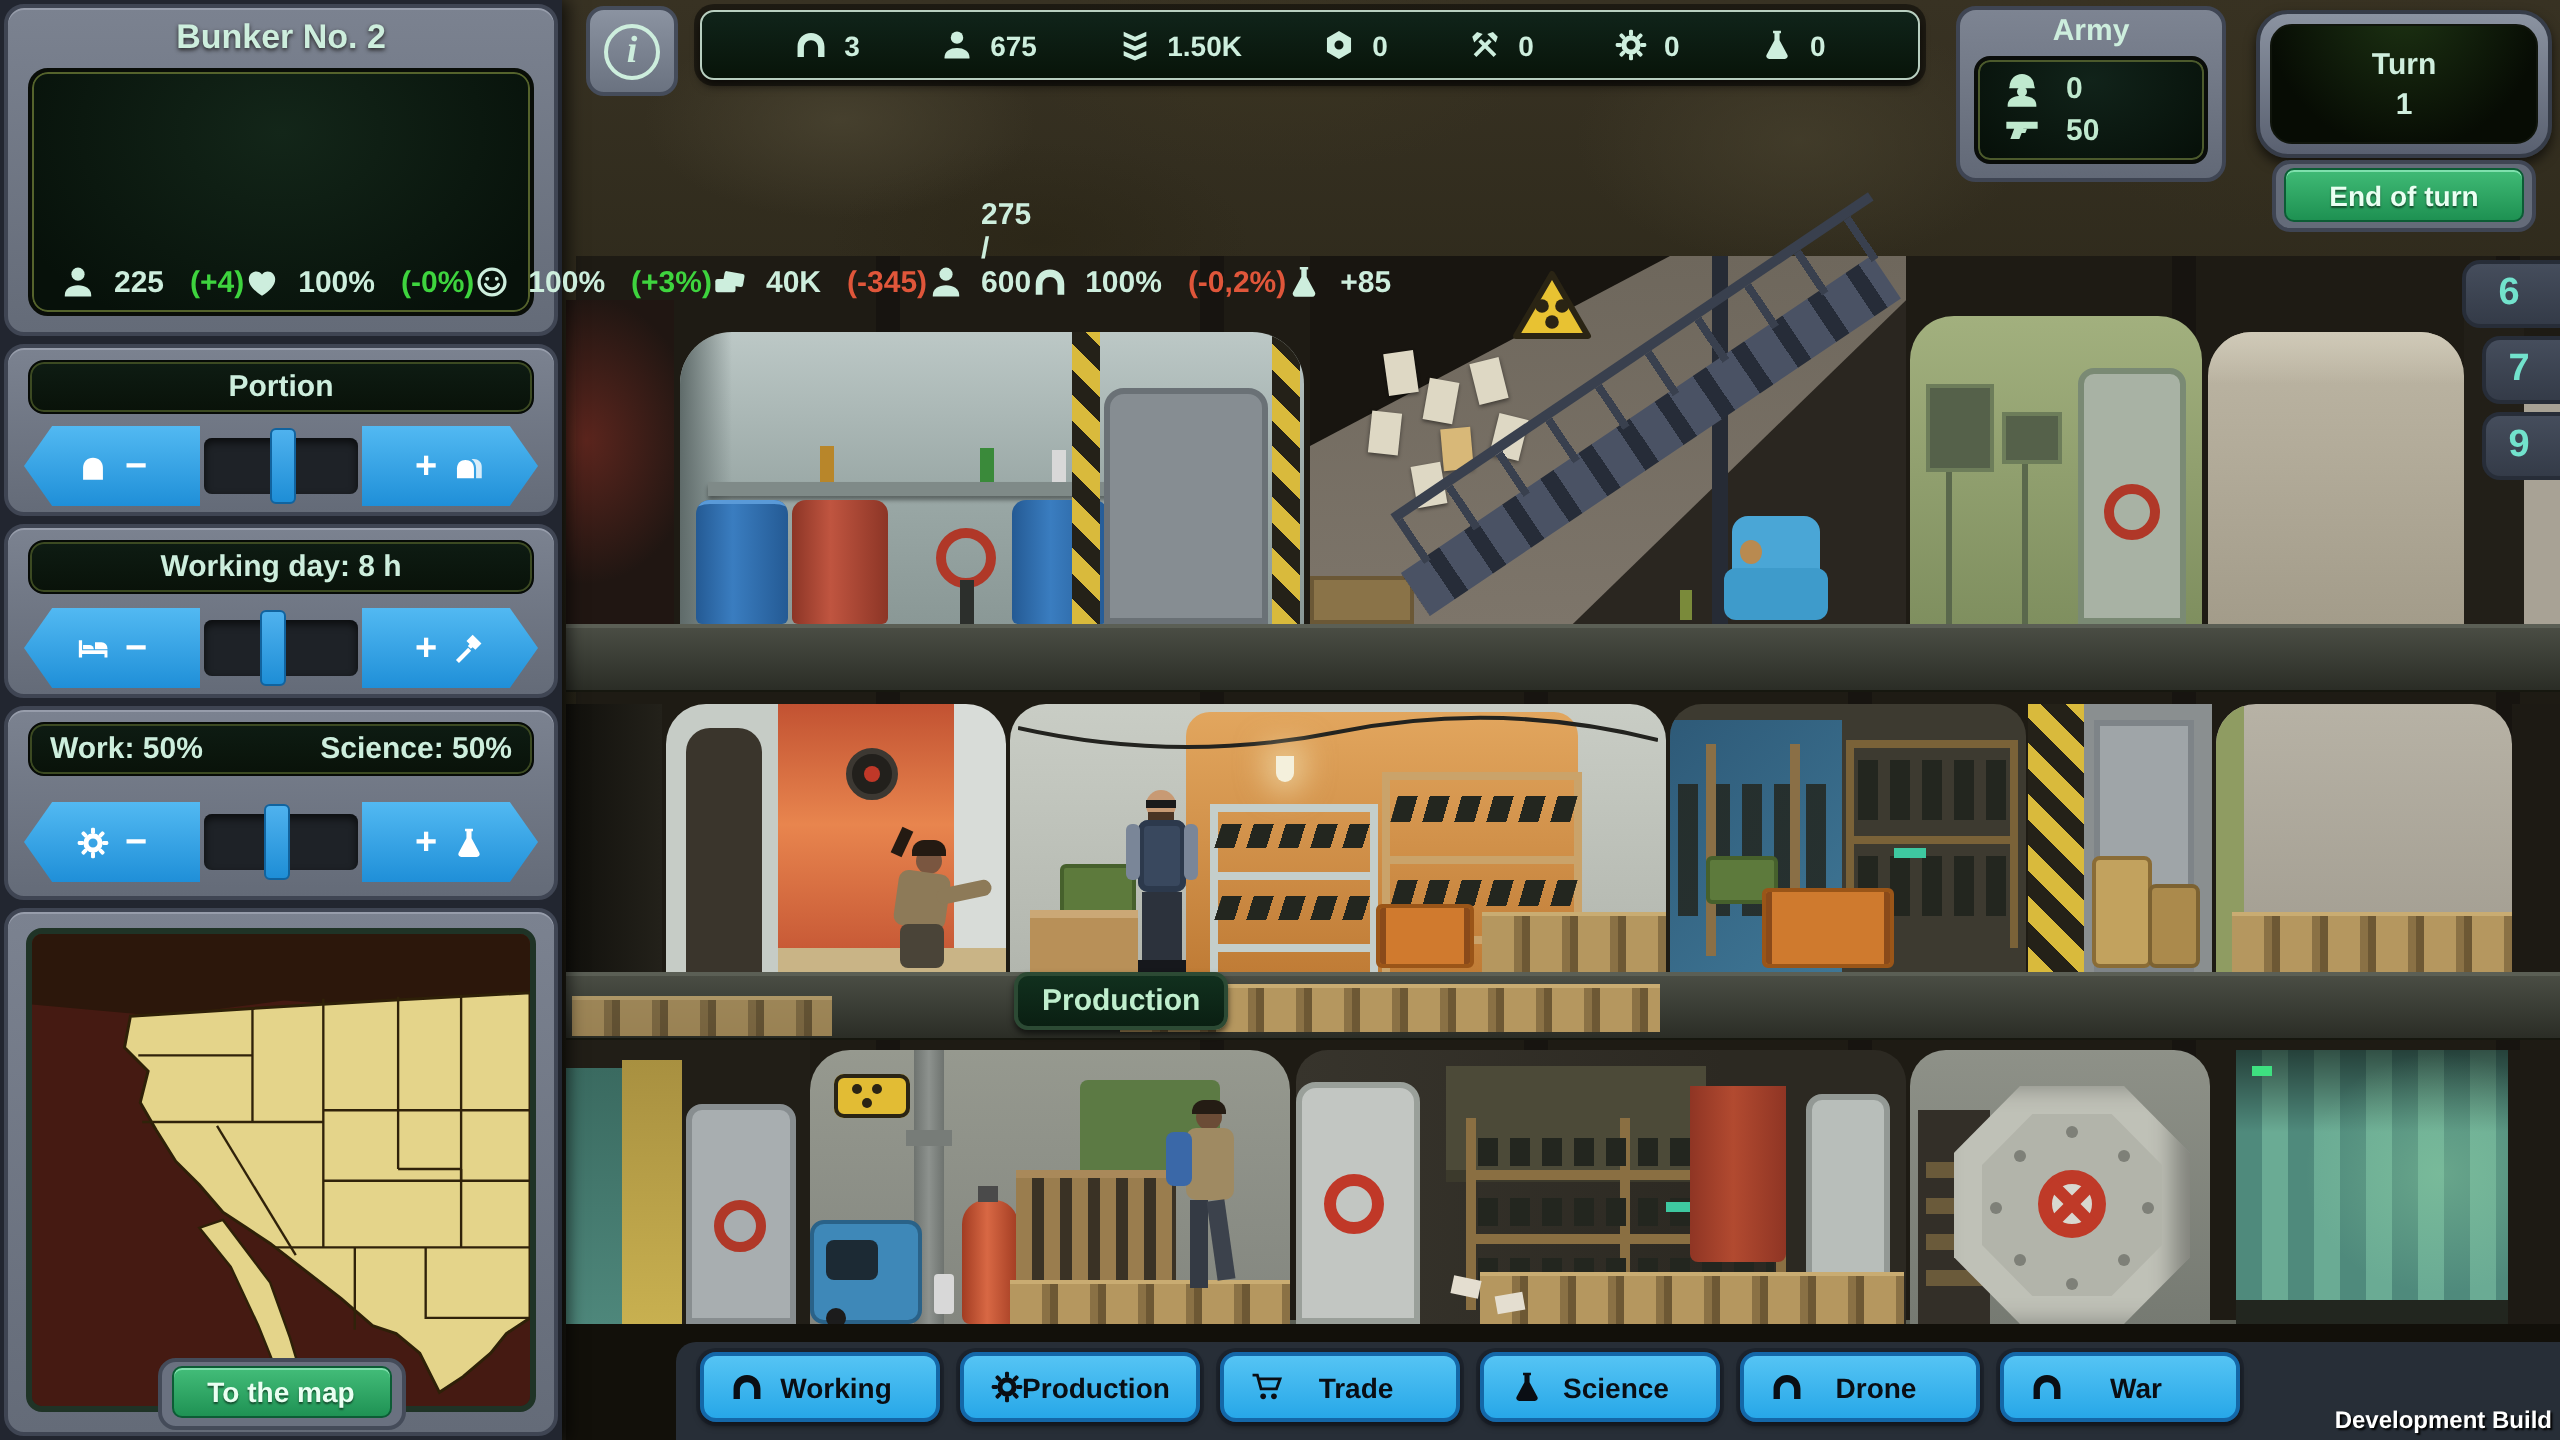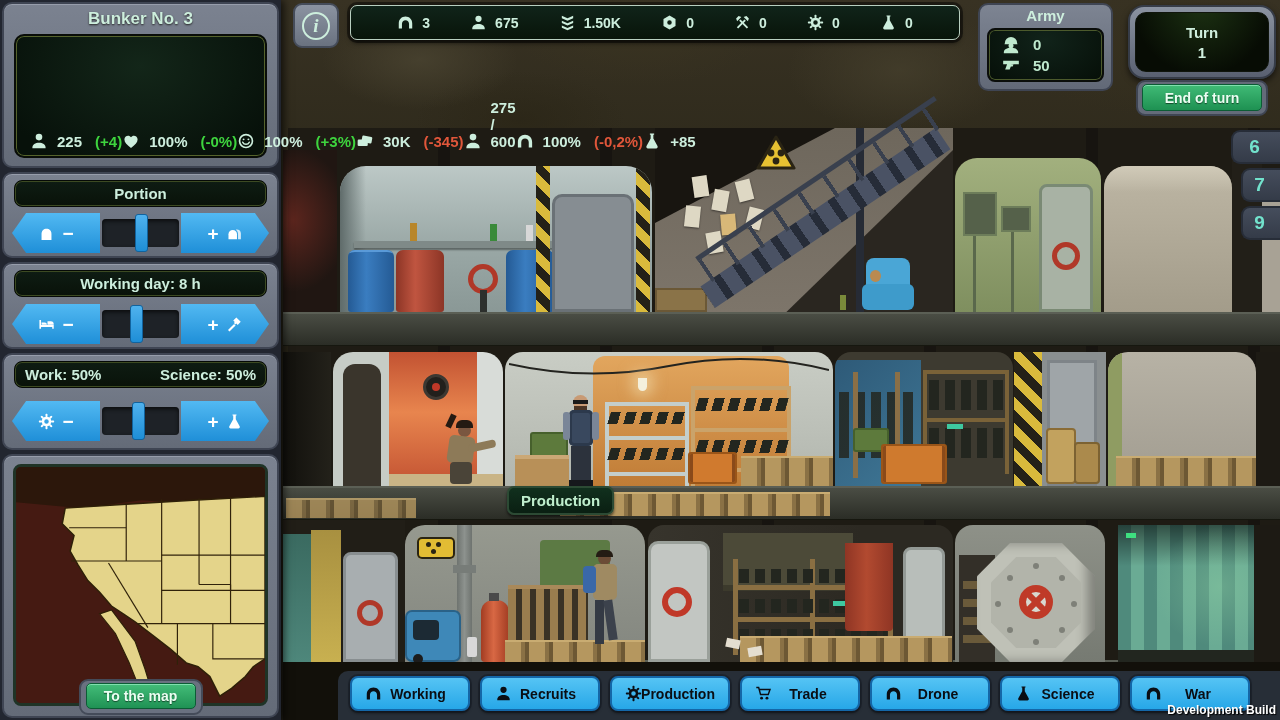--- a/index.html
+++ b/index.html
@@ -394,21 +394,21 @@
     <div class="a" style="left:8px;top:8px;width:10px;height:5px;background:#3ee080"></div>
   </div>
   <div class="a" style="left:1254px;top:525px;width:26px;height:137px;background:#1d1a14"></div>
 </div>
 
 <div class="prod-label">Production</div>
 
 <div class="sidebar">
 
   <div class="panel" style="top:2px;height:166px">
-    <div class="panel-title">Bunker No. 3</div>
+    <div class="panel-title">Bunker No. 2</div>
     <div class="stats-box">
       <div class="stat">
             <svg class="ic">
               <use href="#i-person"></use>
             </svg>
             <span>225</span>
             <span class="pos d">(+4)</span>
           </div>
       <div class="stat">
             <svg class="ic">
@@ -421,21 +421,21 @@
             <svg class="ic">
               <use href="#i-smiley"></use>
             </svg>
             <span>100%</span>
             <span class="pos d">(+3%)</span>
           </div>
       <div class="stat">
             <svg class="ic">
               <use href="#i-money"></use>
             </svg>
-            <span>30K</span>
+            <span>40K</span>
             <span class="neg d">(-345)</span>
           </div>
       <div class="stat">
             <svg class="ic">
               <use href="#i-person"></use>
             </svg>
             <span>275 / 600</span>
           </div>
       <div class="stat">
             <svg class="ic">
@@ -632,50 +632,44 @@
 <div class="nav-strip"></div>
 <div class="navbar">
   <div class="nav-btn">
         <svg class="ic">
           <use href="#i-arch"></use>
         </svg>
         <span>Working</span>
       </div>
   <div class="nav-btn">
         <svg class="ic">
-          <use href="#i-person"></use>
-        </svg>
-        <span>Recruits</span>
+          <use href="#i-gear"></use>
+        </svg>
+        <span>Production</span>
       </div>
   <div class="nav-btn">
         <svg class="ic">
-          <use href="#i-gear"></use>
-        </svg>
-        <span>Production</span>
+          <use href="#i-cart"></use>
+        </svg>
+        <span>Trade</span>
       </div>
   <div class="nav-btn">
         <svg class="ic">
-          <use href="#i-cart"></use>
-        </svg>
-        <span>Trade</span>
+          <use href="#i-flask"></use>
+        </svg>
+        <span>Science</span>
       </div>
   <div class="nav-btn">
         <svg class="ic">
           <use href="#i-arch"></use>
         </svg>
         <span>Drone</span>
       </div>
   <div class="nav-btn">
         <svg class="ic">
-          <use href="#i-flask"></use>
-        </svg>
-        <span>Science</span>
-      </div>
-  <div class="nav-btn">
-        <svg class="ic">
           <use href="#i-arch"></use>
         </svg>
         <span>War</span>
       </div>
 </div>
 
 <div class="dev-build">Development Build</div>
 
 </div>
 

